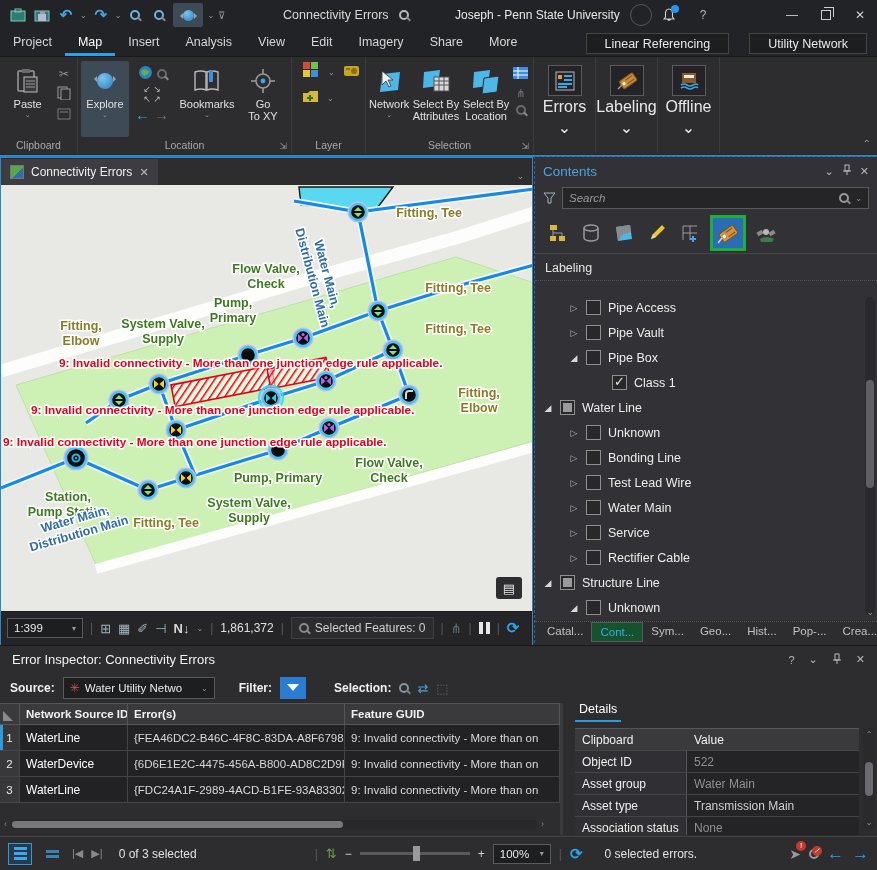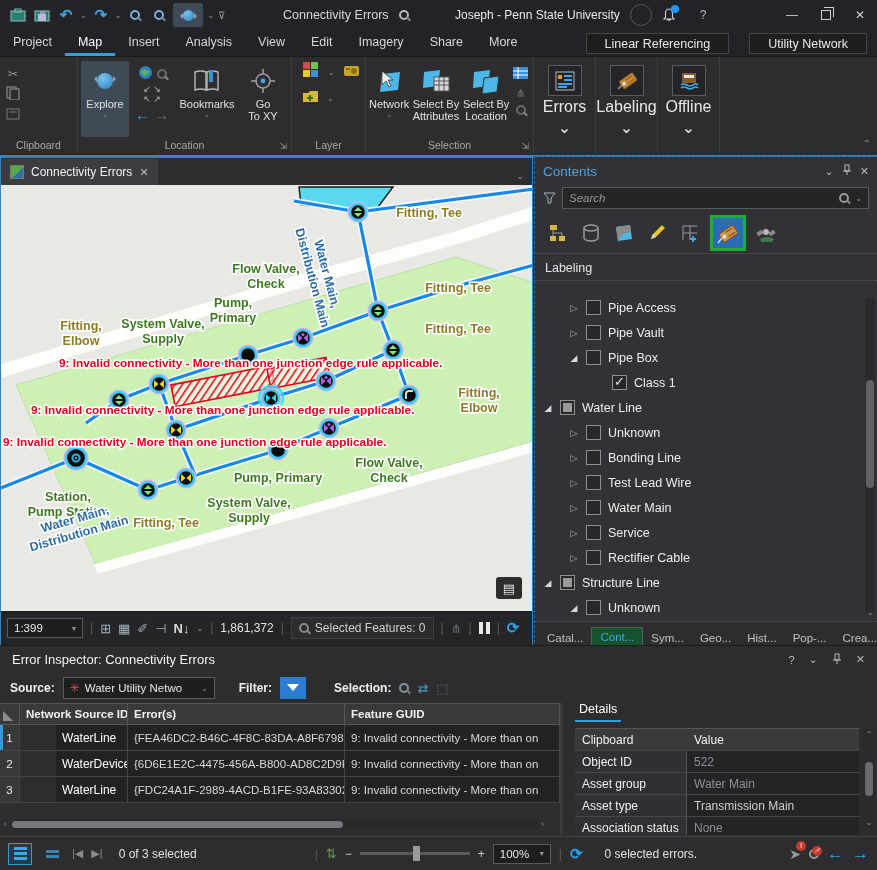--- a/index.html
+++ b/index.html
@@ -90,21 +90,21 @@
   #ct-tree{position:absolute;top:138px;bottom:28px;left:0;right:14px;overflow:hidden;}
   .trow{height:25px;display:flex;align-items:center;font-size:12.5px;color:#ececec;gap:7px;}
   .exp{width:10px;font-size:9px;color:#b0b0b0;text-align:center;flex:none;}
   .exp.e{color:#d8d8d8;}
   .chk{width:15px;height:15px;border:1px solid #8f8f8f;background:#28282b;flex:none;position:relative;}
   .chk.checked:after{content:"✓";position:absolute;left:1px;top:-2px;color:#e8e8e8;font-size:13px;}
   .chk.partial:after{content:"";position:absolute;left:2px;top:2px;right:2px;bottom:2px;background:#9a9a9a;}
   #ct-scroll{position:absolute;right:2px;top:140px;bottom:32px;width:10px;background:#2a2a2d;border-radius:5px;}
   #ct-scroll .thumb{position:absolute;top:26%;height:34%;left:1px;right:1px;background:#606065;border-radius:4px;}
   #ct-scroll-chev{position:absolute;right:3px;bottom:30px;color:#9a9a9a;font-size:9px;}
-  #ct-tabs{position:absolute;bottom:0;left:0;right:0;height:26px;display:flex;align-items:flex-end;background:#2d2d30;border-top:1px dotted #555;padding-left:4px;}
+  #ct-tabs{position:absolute;bottom:0;left:0;right:0;height:26px;display:flex;align-items:flex-start;background:#2d2d30;border-top:1px dotted #555;padding-left:4px;}
   .cttab{padding:3px 8px;font-size:11.5px;color:#c0c0c0;}
   .cttab.active{color:#3fa7e8;border:1px solid #5a5a5a;background:#14532d;}
   #tooltip{position:absolute;left:125px;top:100px;width:216px;background:#fdfdfd;border:1px solid #9a9a9a;box-shadow:2px 3px 6px rgba(0,0,0,.5);padding:8px 10px;z-index:50;}
   #tooltip .tt-title{font-size:12px;font-weight:bold;color:#111;margin-bottom:8px;}
   #tooltip .tt-body{font-size:11.5px;color:#1a1a1a;}
 
   
   #inspector{position:absolute;top:645px;left:0;width:877px;height:225px;background:#2d2d30;border-top:1px solid #1a1a1a;}
   #ei-title{height:27px;display:flex;align-items:center;padding:0 12px;font-size:13px;color:#f2f2f2;gap:14px;}
   #ei-title .spacer{flex:1;}
@@ -115,21 +115,21 @@
   #ei-filterbtn{width:26px;height:22px;background:#2b7cd3;display:flex;align-items:center;justify-content:center;}
   .funnel{width:0;height:0;border:6px solid transparent;border-top:7px solid #fff;position:relative;top:2px;}
   .selicon{color:#8fa8b5;font-size:13px;opacity:.85;}
   #ei-table{position:absolute;left:0;top:57px;width:560px;bottom:35px;}
   .ehead{display:grid;grid-template-columns:20px 108px 217px 1fr;height:22px;background:#3a3a3d;border-top:1px solid #565656;border-bottom:1px solid #565656;}
   .ehead div{border-right:1px solid #565656;display:flex;align-items:center;padding:0 6px;font-size:11.5px;font-weight:bold;color:#f0f0f0;overflow:hidden;white-space:nowrap;}
   .erow{display:grid;grid-template-columns:20px 108px 217px 1fr;height:26px;border-bottom:1px solid #454548;}
   .erow div{border-right:1px solid #454548;display:flex;align-items:center;padding:0 6px;font-size:11.5px;color:#e0e0e0;overflow:hidden;white-space:nowrap;}
   .erow .num{background:#38383b;justify-content:center;padding:0;position:relative;color:#e8e8e8;}
   .erow.current .num:before{content:"";position:absolute;left:0;top:0;bottom:0;width:3px;background:#2f9bd8;}
-  .erow .src{color:#fff;font-size:12px;background:#222225;margin-left:36px;}
+  .erow .src{color:#fff;font-size:12px;background:#222225;}
   .erow .g, .erow .er{background:#222225;color:#d8d8d8;}
   .corner{position:relative;}
   .corner:after{content:"";position:absolute;left:3px;bottom:3px;border:5px solid transparent;border-left-color:#8a8a8a;border-bottom-color:#8a8a8a;}
   #ei-hscroll{position:absolute;left:4px;right:16px;bottom:6px;height:10px;display:flex;align-items:center;gap:4px;color:#8a8a8a;font-size:9px;}
   #ei-hscroll .track{flex:1;height:9px;background:#28282b;border-radius:5px;position:relative;}
   #ei-hscroll .thumb{position:absolute;left:1px;top:1px;bottom:1px;width:63%;background:#77777c;border-radius:5px;}
   #ei-split{position:absolute;left:560px;top:57px;bottom:35px;width:3px;background:#3a3a3d;}
   #ei-details{position:absolute;left:563px;right:0;top:50px;bottom:35px;}
   #det-tab{display:inline-block;margin:4px 0 0 12px;padding:2px 4px 4px;font-size:12.5px;color:#fff;border-bottom:2px solid #2f9bd8;}
   #det-table{position:absolute;left:12px;right:18px;top:32px;bottom:0;overflow:hidden;border-top:1px solid #565656;}
@@ -230,20 +230,34 @@
       </div>
     <div id="mbtns">
         <div class="mbtn">Linear Referencing</div>
         <div class="mbtn">Utility Network</div>
       </div>
   </div>
 
   <div id="ribbon">
     <div class="rgroup" style="width:78px;">
       <div class="rbody">
+        <div class="btn-large">
+          <span class="bic">
+              <svg width="24" height="26">
+                <rect x="2" y="3" width="16" height="20" rx="1" fill="none" stroke="#9a9a9a" stroke-width="1.5"></rect>
+                <rect x="6" y="1" width="8" height="4" fill="#6a6a6a"></rect>
+                <rect x="8" y="9" width="13" height="15" fill="#3a3a3a" stroke="#bdbdbd"></rect>
+                <line x1="10" y1="13" x2="19" y2="13" stroke="#9a9a9a"></line>
+                <line x1="10" y1="16" x2="19" y2="16" stroke="#9a9a9a"></line>
+                <line x1="10" y1="19" x2="19" y2="19" stroke="#9a9a9a"></line>
+              </svg>
+            </span>
+          <span class="blab">Paste</span>
+          <span class="bchev">⌄</span>
+        </div>
         <div class="smallcol">
           <span>✂</span>
           <span><svg width="14" height="14">
                 <rect x="1" y="1" width="9" height="11" fill="none" stroke="#9a9a9a"></rect>
                 <rect x="4" y="3" width="9" height="11" fill="#2d2d30" stroke="#9a9a9a"></rect>
               </svg></span>
           <span><svg width="14" height="12">
                 <rect x="1" y="1" width="12" height="10" fill="none" stroke="#7a7a7a"></rect>
                 <line x1="3" y1="4" x2="11" y2="4" stroke="#7a7a7a"></line>
               </svg></span>

